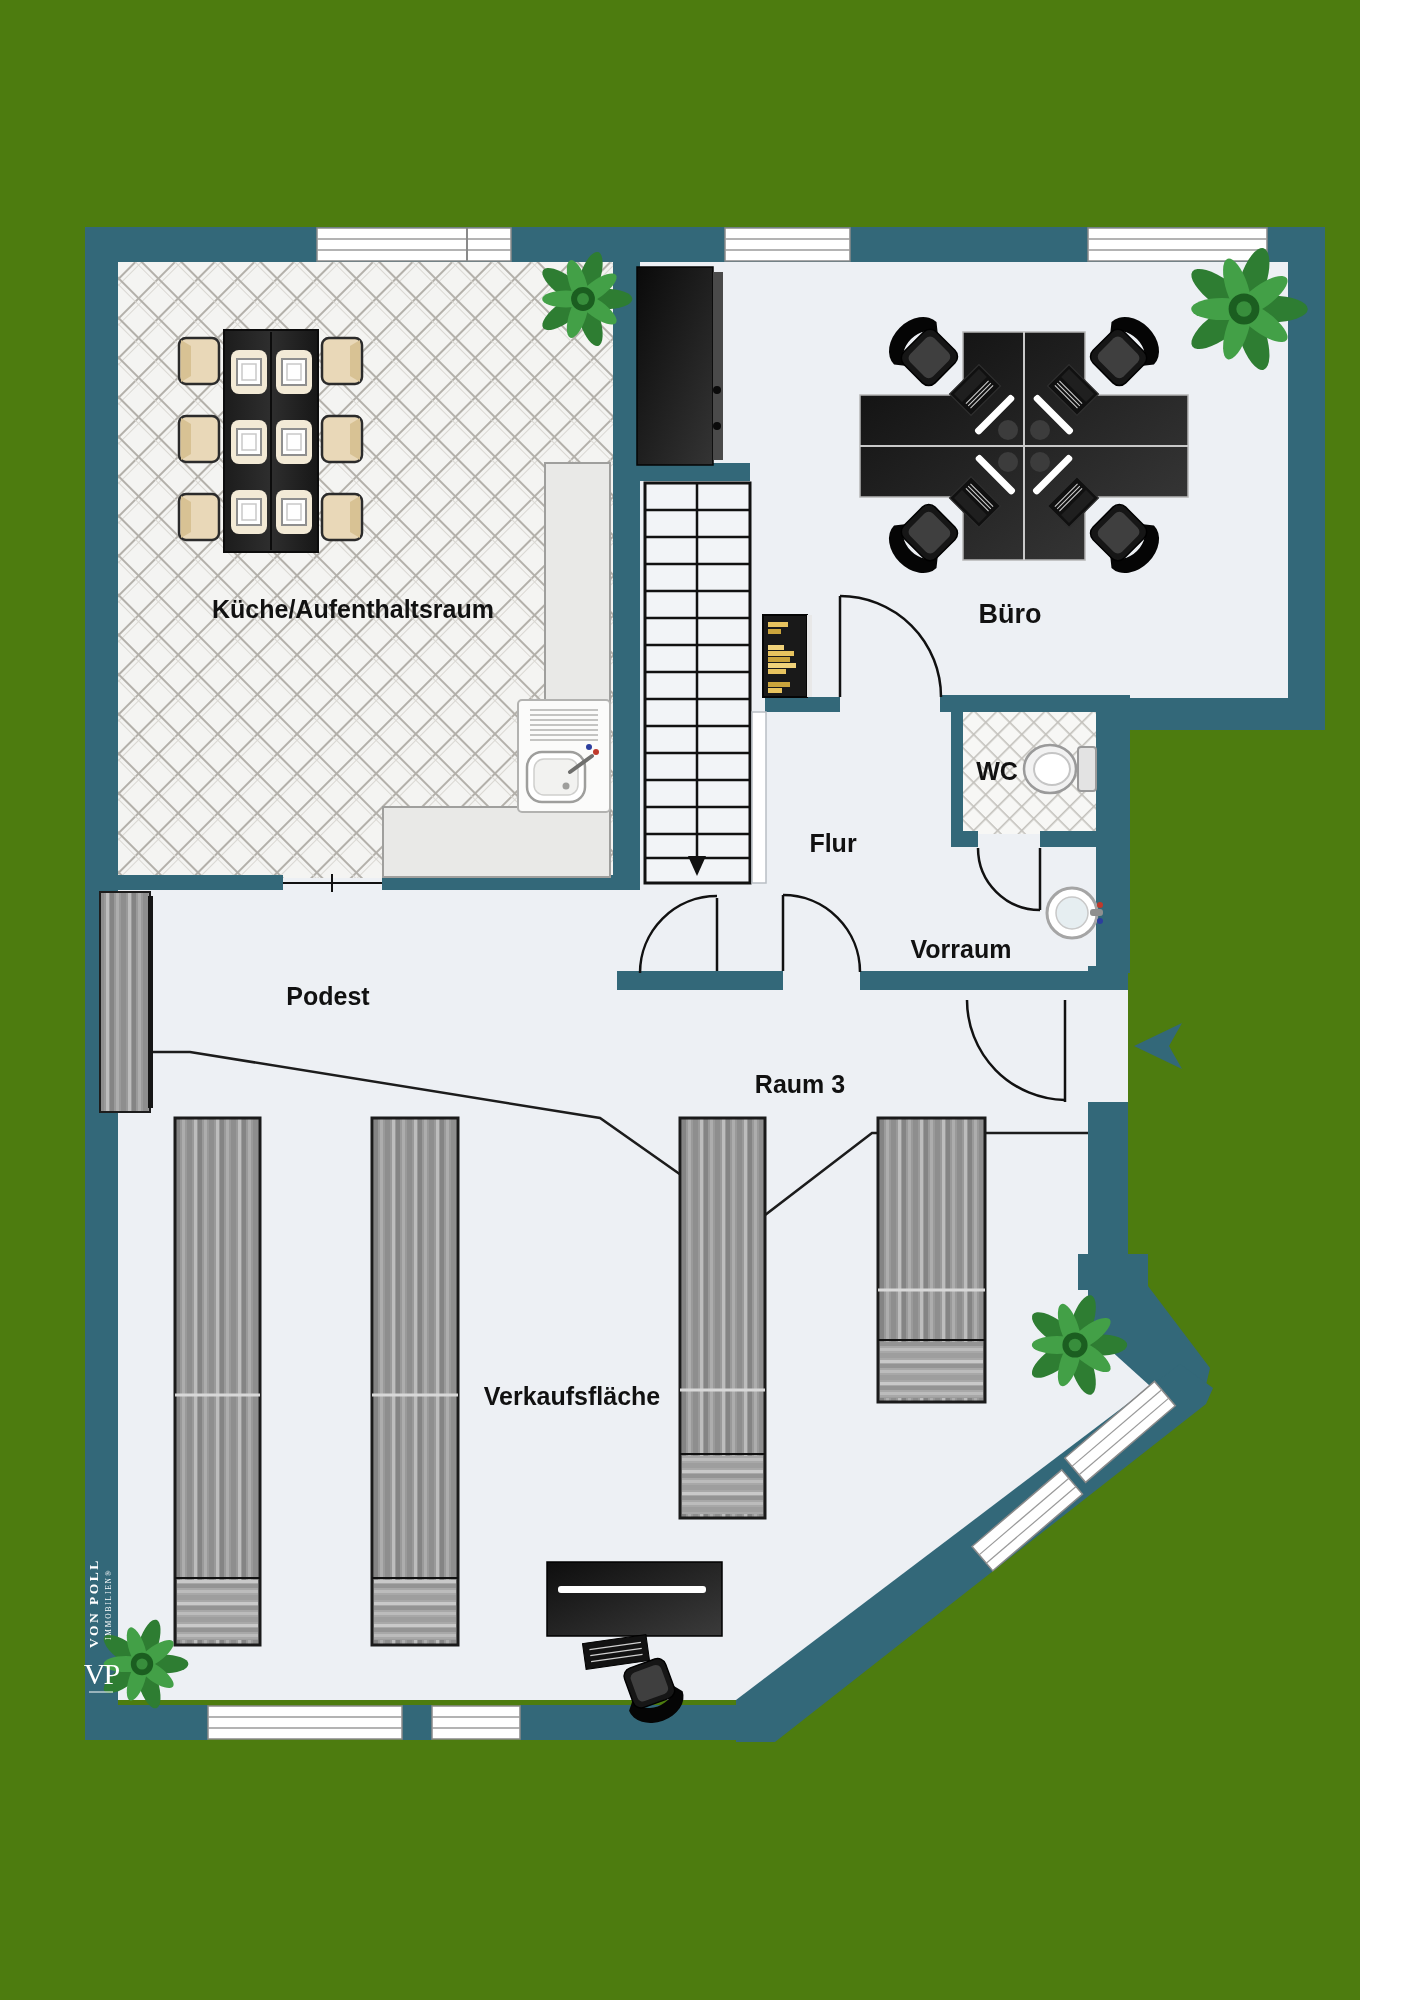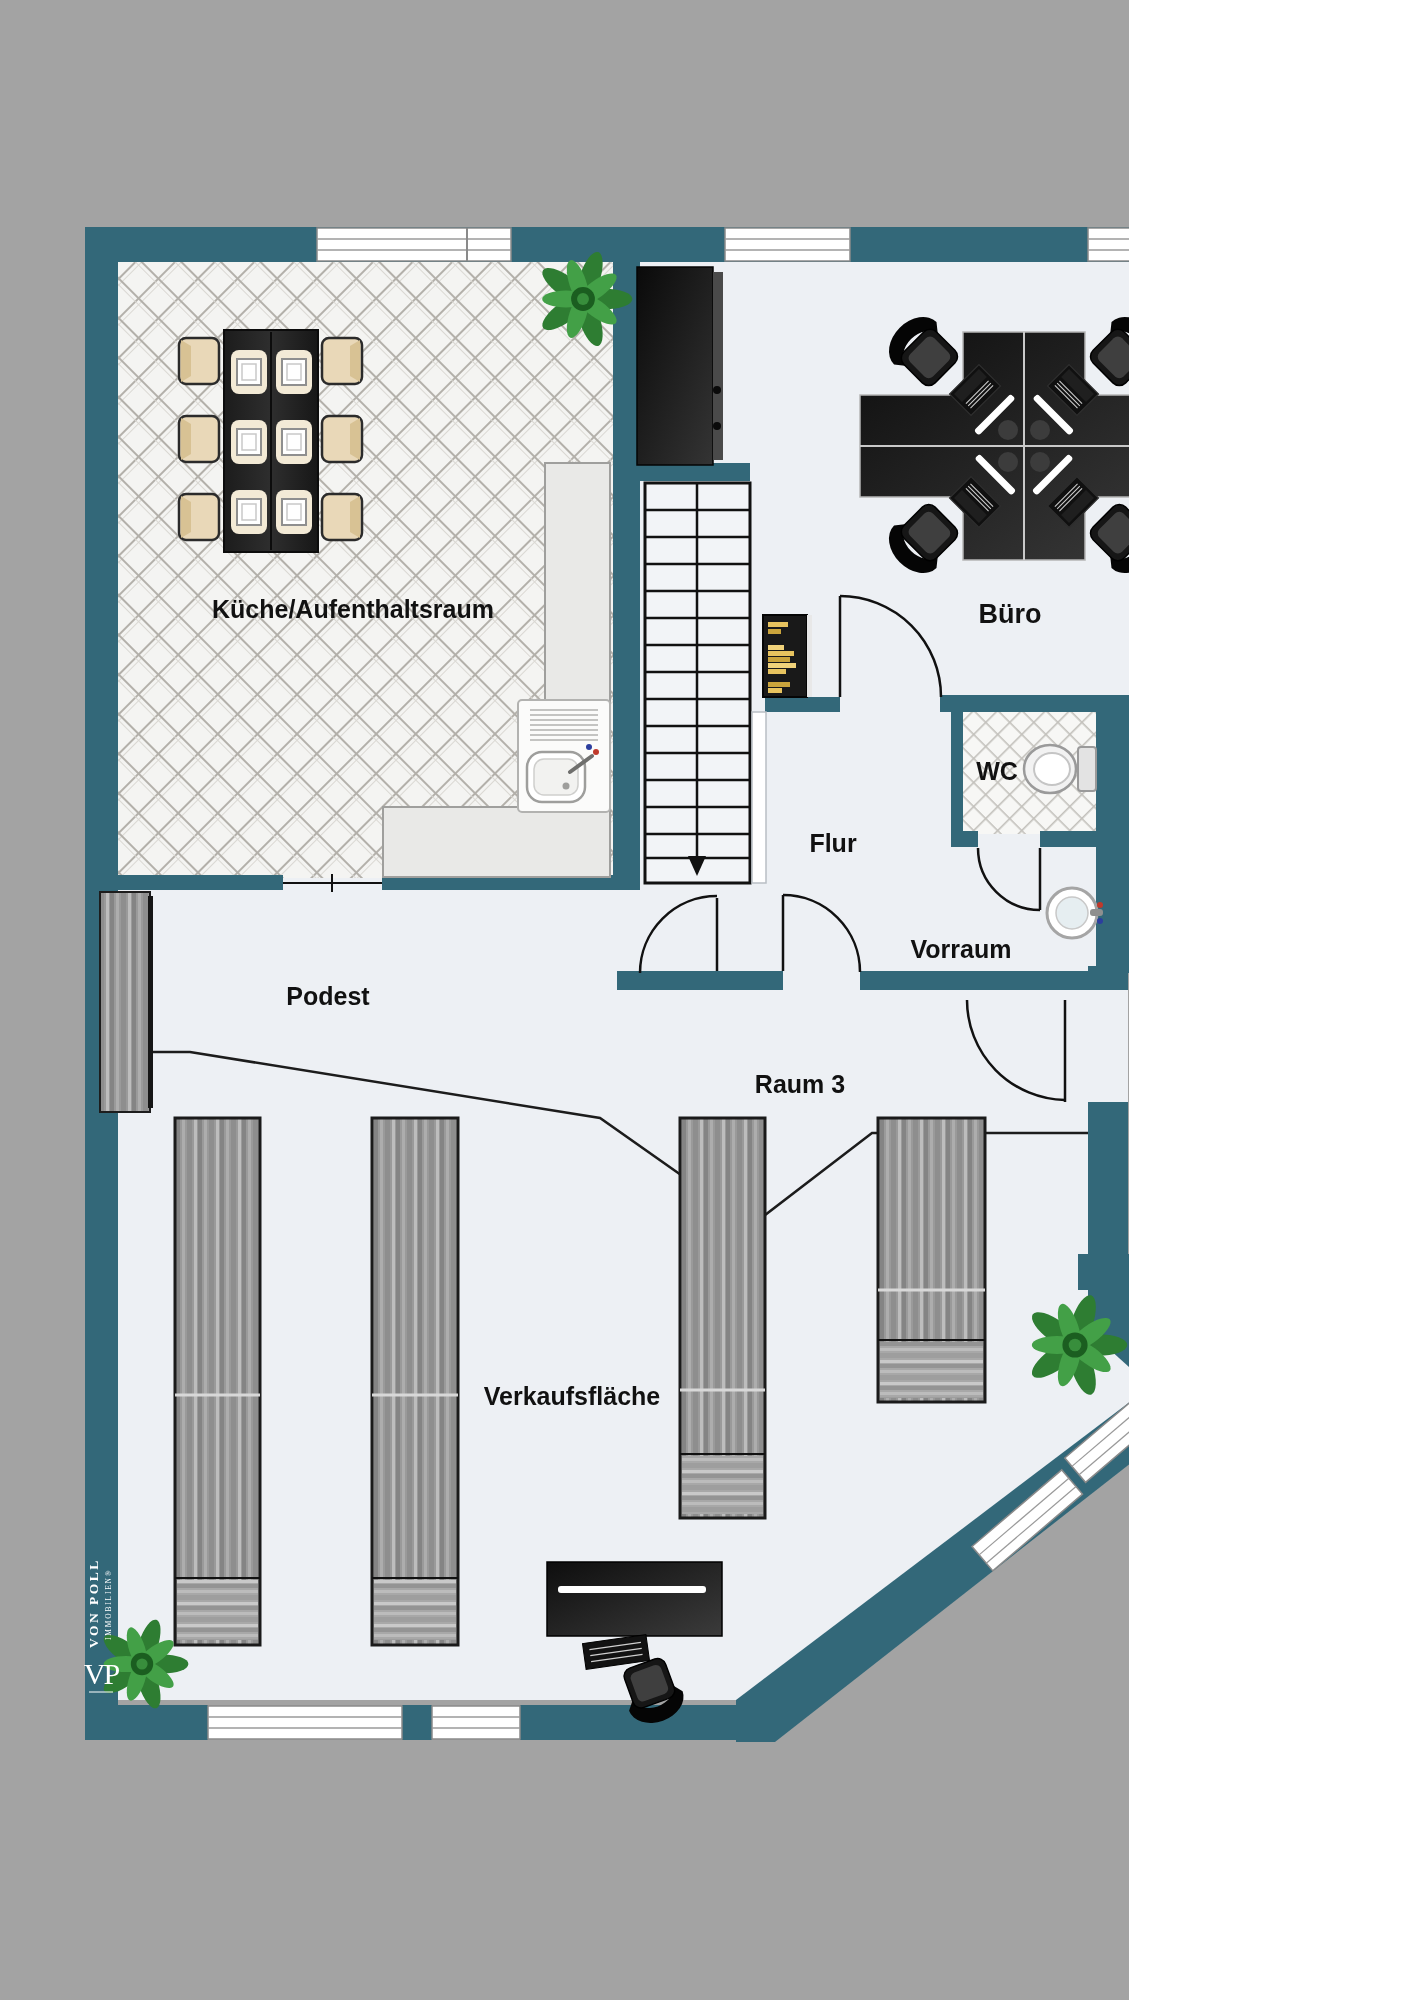--- a/index.html
+++ b/index.html
@@ -1,16 +1,16 @@
 <!DOCTYPE html>
 <html><head>
 <meta charset="utf-8">
 <style>
   html,body{margin:0;padding:0;background:#ffffff;}
-  .canvas{position:relative;width:1129px;height:2000px;background:#a3a3a3;overflow:hidden;}
+  .canvas{position:relative;width:1360px;height:2000px;background:#4d7c0f;overflow:hidden;}
   svg{display:block}
   .room-label{font-family:"Liberation Sans",sans-serif;font-weight:700;fill:#111;}
   .logo-serif{font-family:"Liberation Serif",serif;fill:#fff;}
 </style>
 </head>
 <body>
 
 <div class="canvas">
 <svg width="1413" height="2000" viewBox="0 0 1413 2000" xmlns="http://www.w3.org/2000/svg">
   <defs>

